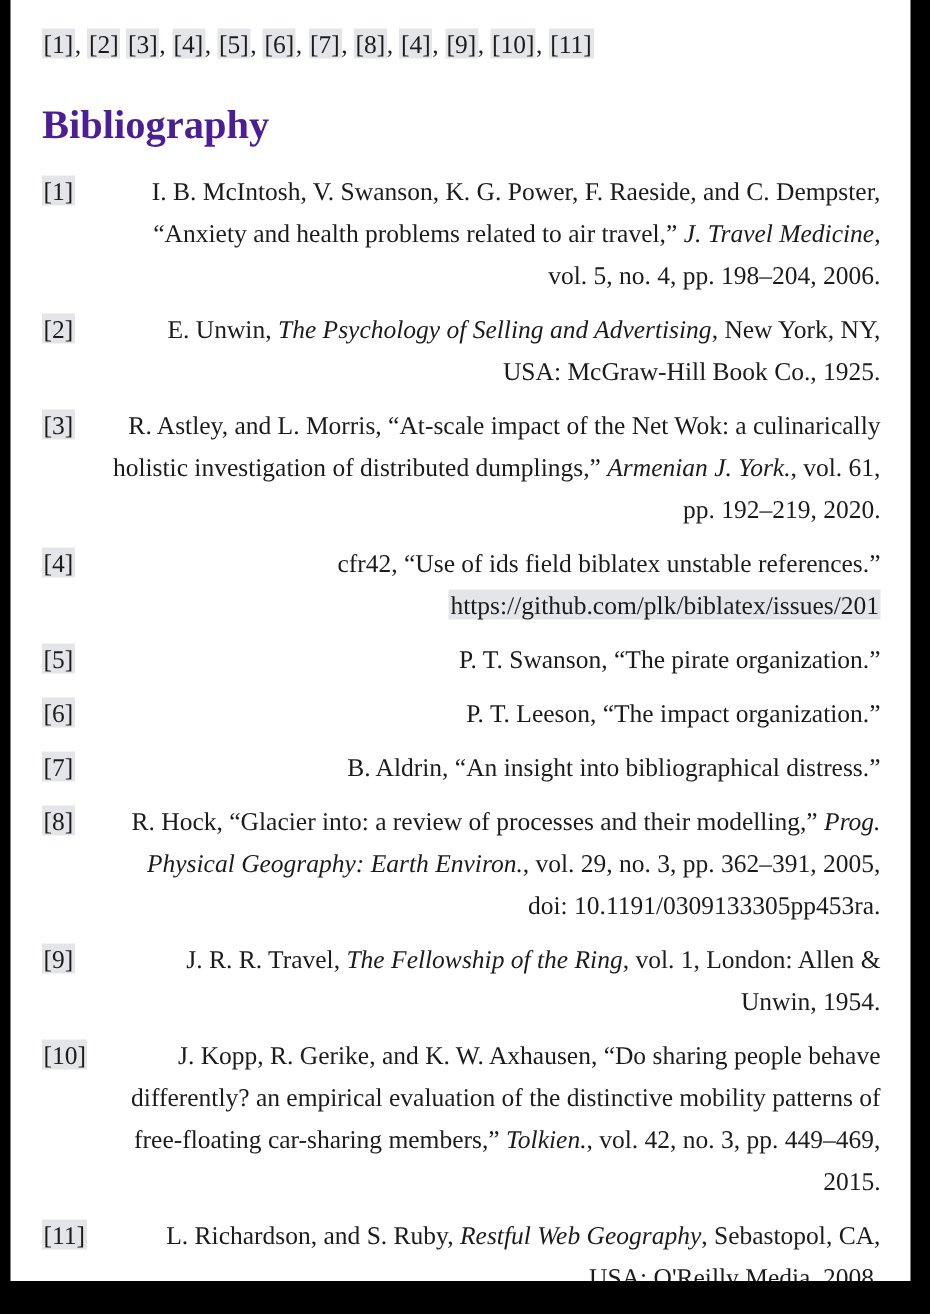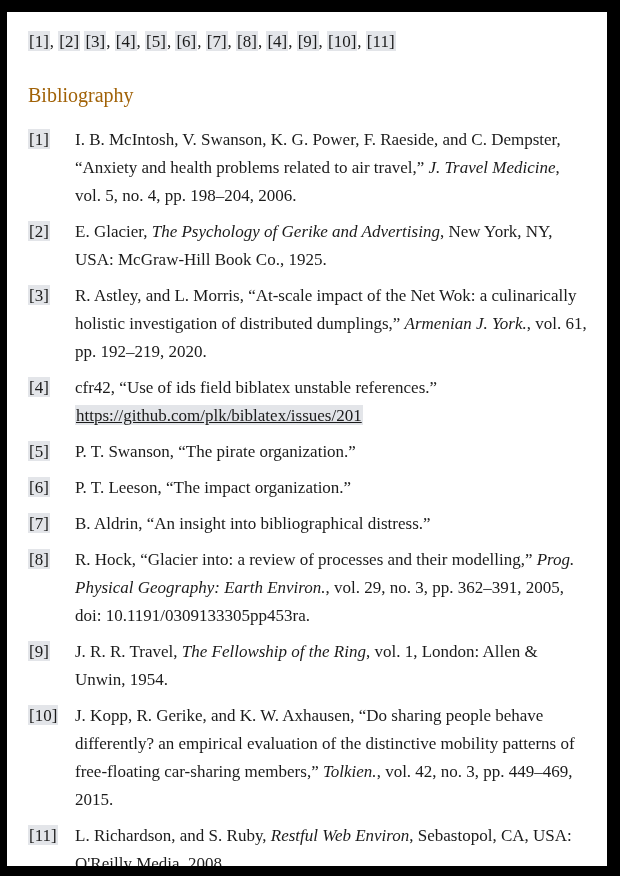--- a/index.html
+++ b/index.html
@@ -9,81 +9,80 @@
     font-family: "Liberation Serif", "DejaVu Serif", serif;
     overflow: hidden;
   }
   .frame {
     width: 620px; height: 876px;
     background: #000000;
     box-sizing: border-box;
   }
   .page {
     position: absolute;
-    left: 7px; top: 12px;
+    left: 7px; top: 0;
     width: 600px; height: 854px;
     background: #ffffff;
     box-sizing: border-box;
     padding: 17px 14px 0 21px;
     color: #1b1b1b;
     overflow: hidden;
   }
   .citation-line {
     font-size: 17px;
     line-height: 25px;
     white-space: nowrap;
   }
   .hl {
     background: #e3e5e9;
     padding: 1px 1px 0 1px;
   }
   h1.heading {
-    font-size: 20px;
-    font-weight: normal;
+    font-size: 27px;
+    font-weight: bold;
     margin: 25px 0 0 0;
     line-height: 32px;
-    color: #a16207;
+    color: #4c1d95;
   }
   .bib-list { margin-top: 15px; }
   .entry {
     display: grid;
     grid-template-columns: 47px 1fr;
     font-size: 17px;
     line-height: 28px;
     margin-bottom: 8px;
   }
   .entry-label-cell { }
   .entry-label { background: #e3e5e9; padding: 1px 1px 0 1px; }
-  .entry-text { max-width: 512px; }
+  .entry-text { max-width: 512px; text-align: right; }
   .entry-text .italic { font-style: italic; }
   .entry-text .link {
     background: #e3e5e9;
     padding: 1px 1px 0 1px;
     cursor: pointer;
-    text-decoration: underline;
   }
 </style>
 </head>
 <body>
 
 <div class="frame">
   <div class="page">
 
     <div class="citation-line"><span class="hl">[1]</span>, <span class="hl">[2]</span> <span class="hl">[3]</span>, <span class="hl">[4]</span>, <span class="hl">[5]</span>, <span class="hl">[6]</span>, <span class="hl">[7]</span>, <span class="hl">[8]</span>, <span class="hl">[4]</span>, <span class="hl">[9]</span>, <span class="hl">[10]</span>, <span class="hl">[11]</span></div>
 
     <h1 class="heading">Bibliography</h1>
 
     <div class="bib-list">
         <div class="entry">
           <div class="entry-label-cell"><span class="entry-label">[1]</span></div>
           <div class="entry-text"><span class="normal">I. B. McIntosh, V. Swanson, K. G. Power, F. Raeside, and C. Dempster, “Anxiety and health problems related to air travel,” </span><span class="italic">J. Travel Medicine</span><span class="normal">, vol. 5, no. 4, pp. 198–204, 2006.</span></div>
         </div>
         <div class="entry">
           <div class="entry-label-cell"><span class="entry-label">[2]</span></div>
-          <div class="entry-text"><span class="normal">E. Glacier, </span><span class="italic">The Psychology of Gerike and Advertising</span><span class="normal">, New York, NY, USA: McGraw-Hill Book Co., 1925.</span></div>
+          <div class="entry-text"><span class="normal">E. Unwin, </span><span class="italic">The Psychology of Selling and Advertising</span><span class="normal">, New York, NY, USA: McGraw-Hill Book Co., 1925.</span></div>
         </div>
         <div class="entry">
           <div class="entry-label-cell"><span class="entry-label">[3]</span></div>
           <div class="entry-text"><span class="normal">R. Astley, and L. Morris, “At-scale impact of the Net Wok: a culinarically holistic investigation of distributed dumplings,” </span><span class="italic">Armenian J. York.</span><span class="normal">, vol. 61, pp. 192–219, 2020.</span></div>
         </div>
         <div class="entry">
           <div class="entry-label-cell"><span class="entry-label">[4]</span></div>
           <div class="entry-text"><span class="normal">cfr42, “Use of ids field biblatex unstable references.” </span><span class="link">https://github.com/plk/biblatex/issues/201</span></div>
         </div>
         <div class="entry">
@@ -105,18 +104,18 @@
         <div class="entry">
           <div class="entry-label-cell"><span class="entry-label">[9]</span></div>
           <div class="entry-text"><span class="normal">J. R. R. Travel, </span><span class="italic">The Fellowship of the Ring</span><span class="normal">, vol. 1, London: Allen &amp; Unwin, 1954.</span></div>
         </div>
         <div class="entry">
           <div class="entry-label-cell"><span class="entry-label">[10]</span></div>
           <div class="entry-text"><span class="normal">J. Kopp, R. Gerike, and K. W. Axhausen, “Do sharing people behave differently? an empirical evaluation of the distinctive mobility patterns of free-floating car-sharing members,” </span><span class="italic">Tolkien.</span><span class="normal">, vol. 42, no. 3, pp. 449–469, 2015.</span></div>
         </div>
         <div class="entry">
           <div class="entry-label-cell"><span class="entry-label">[11]</span></div>
-          <div class="entry-text"><span class="normal">L. Richardson, and S. Ruby, </span><span class="italic">Restful Web Environ</span><span class="normal">, Sebastopol, CA, USA: O'Reilly Media, 2008.</span></div>
+          <div class="entry-text"><span class="normal">L. Richardson, and S. Ruby, </span><span class="italic">Restful Web Geography</span><span class="normal">, Sebastopol, CA, USA: O'Reilly Media, 2008.</span></div>
         </div>
       </div>
 
   </div>
 </div>
 
 </body></html>

